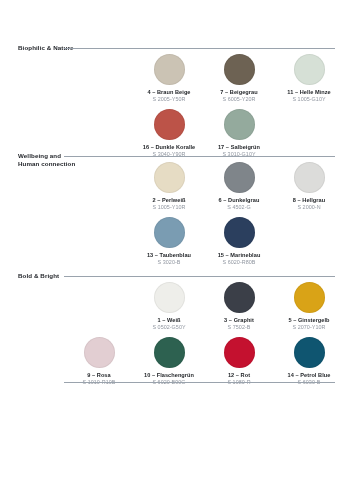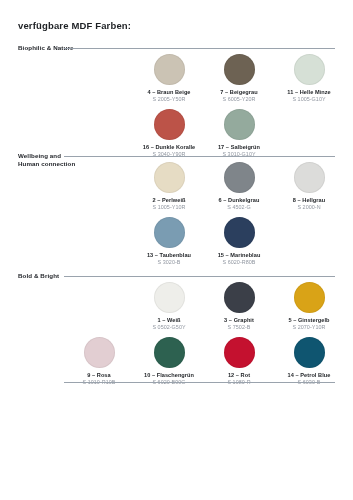--- a/index.html
+++ b/index.html
@@ -55,21 +55,20 @@
   .cd{
     font-size:5.4px;line-height:7px;
     color:#9096a0;white-space:nowrap;letter-spacing:.05px;
   }
 </style>
 </head>
 <body>
 
 <div class="page">
 
-  <div class="page-title">verfügbare MDF Farben:</div>
 
   <div id="sections-root">
       <div class="section" style="top: 44px;">
         <div class="sec-label">Biophilic &amp; Nature</div>
         <div class="sec-rule" style="background: rgb(154, 163, 173);"></div>
         <div class="row" style="top: 10px;">
           <div class="cell c1">
             <span class="dot dot-light" style="background: rgb(203, 195, 180);"></span>
             <div class="nm">4 – Braun Beige</div>
             <div class="cd">S 2005-Y50R</div>

